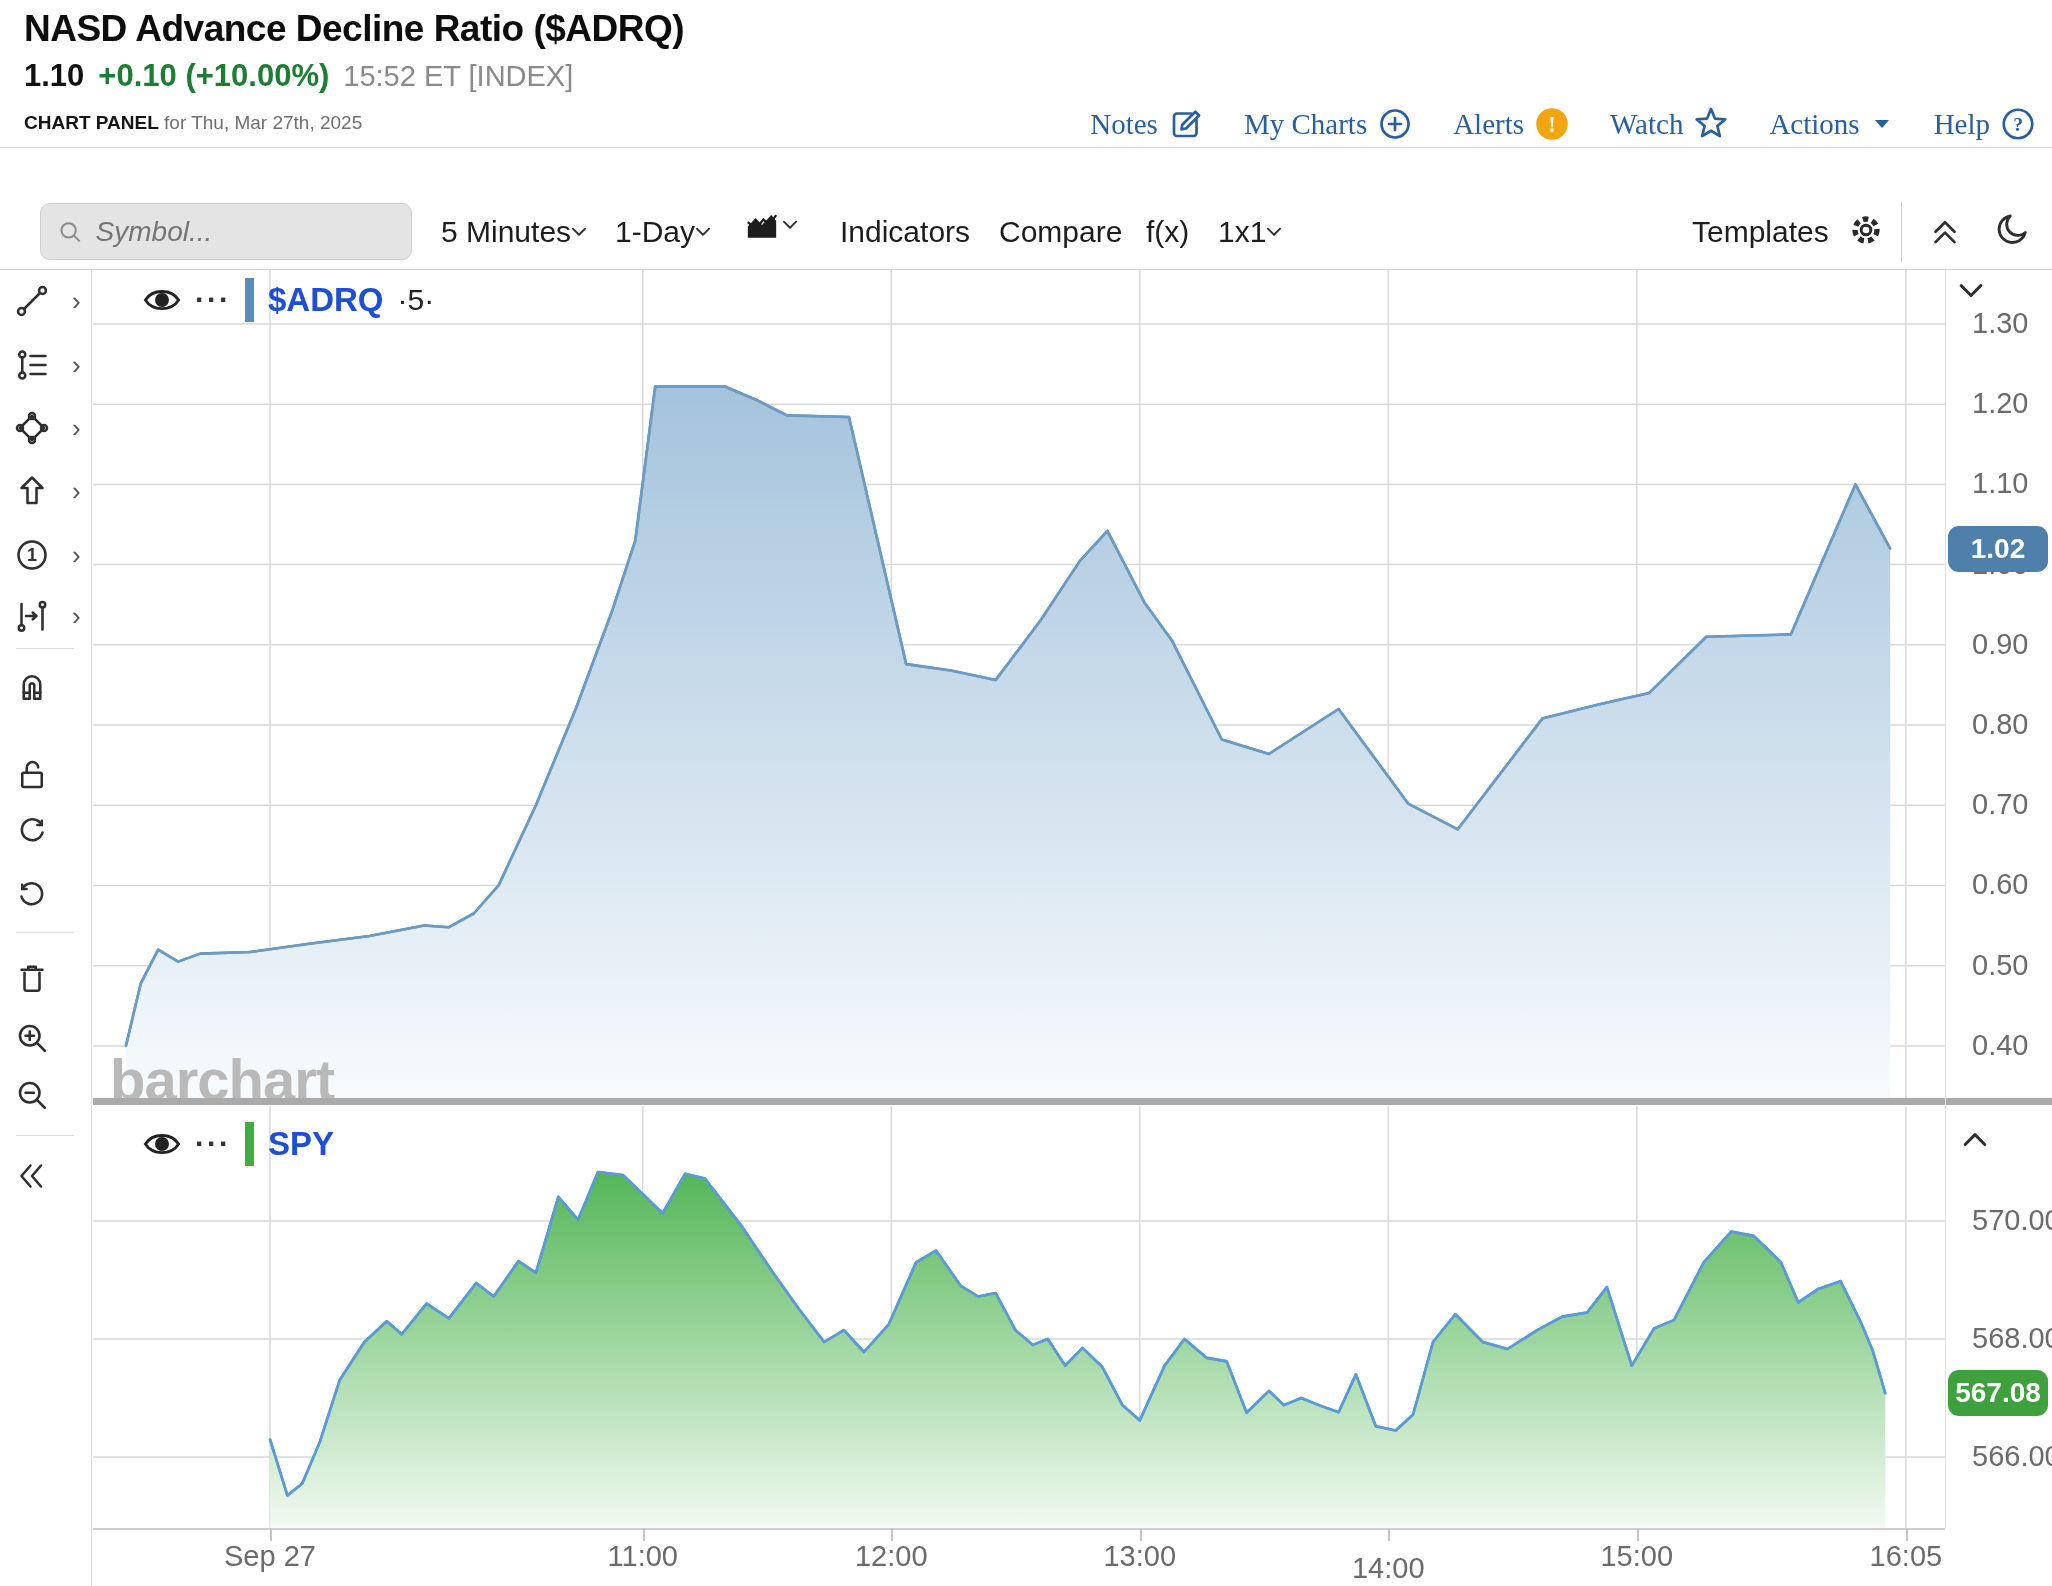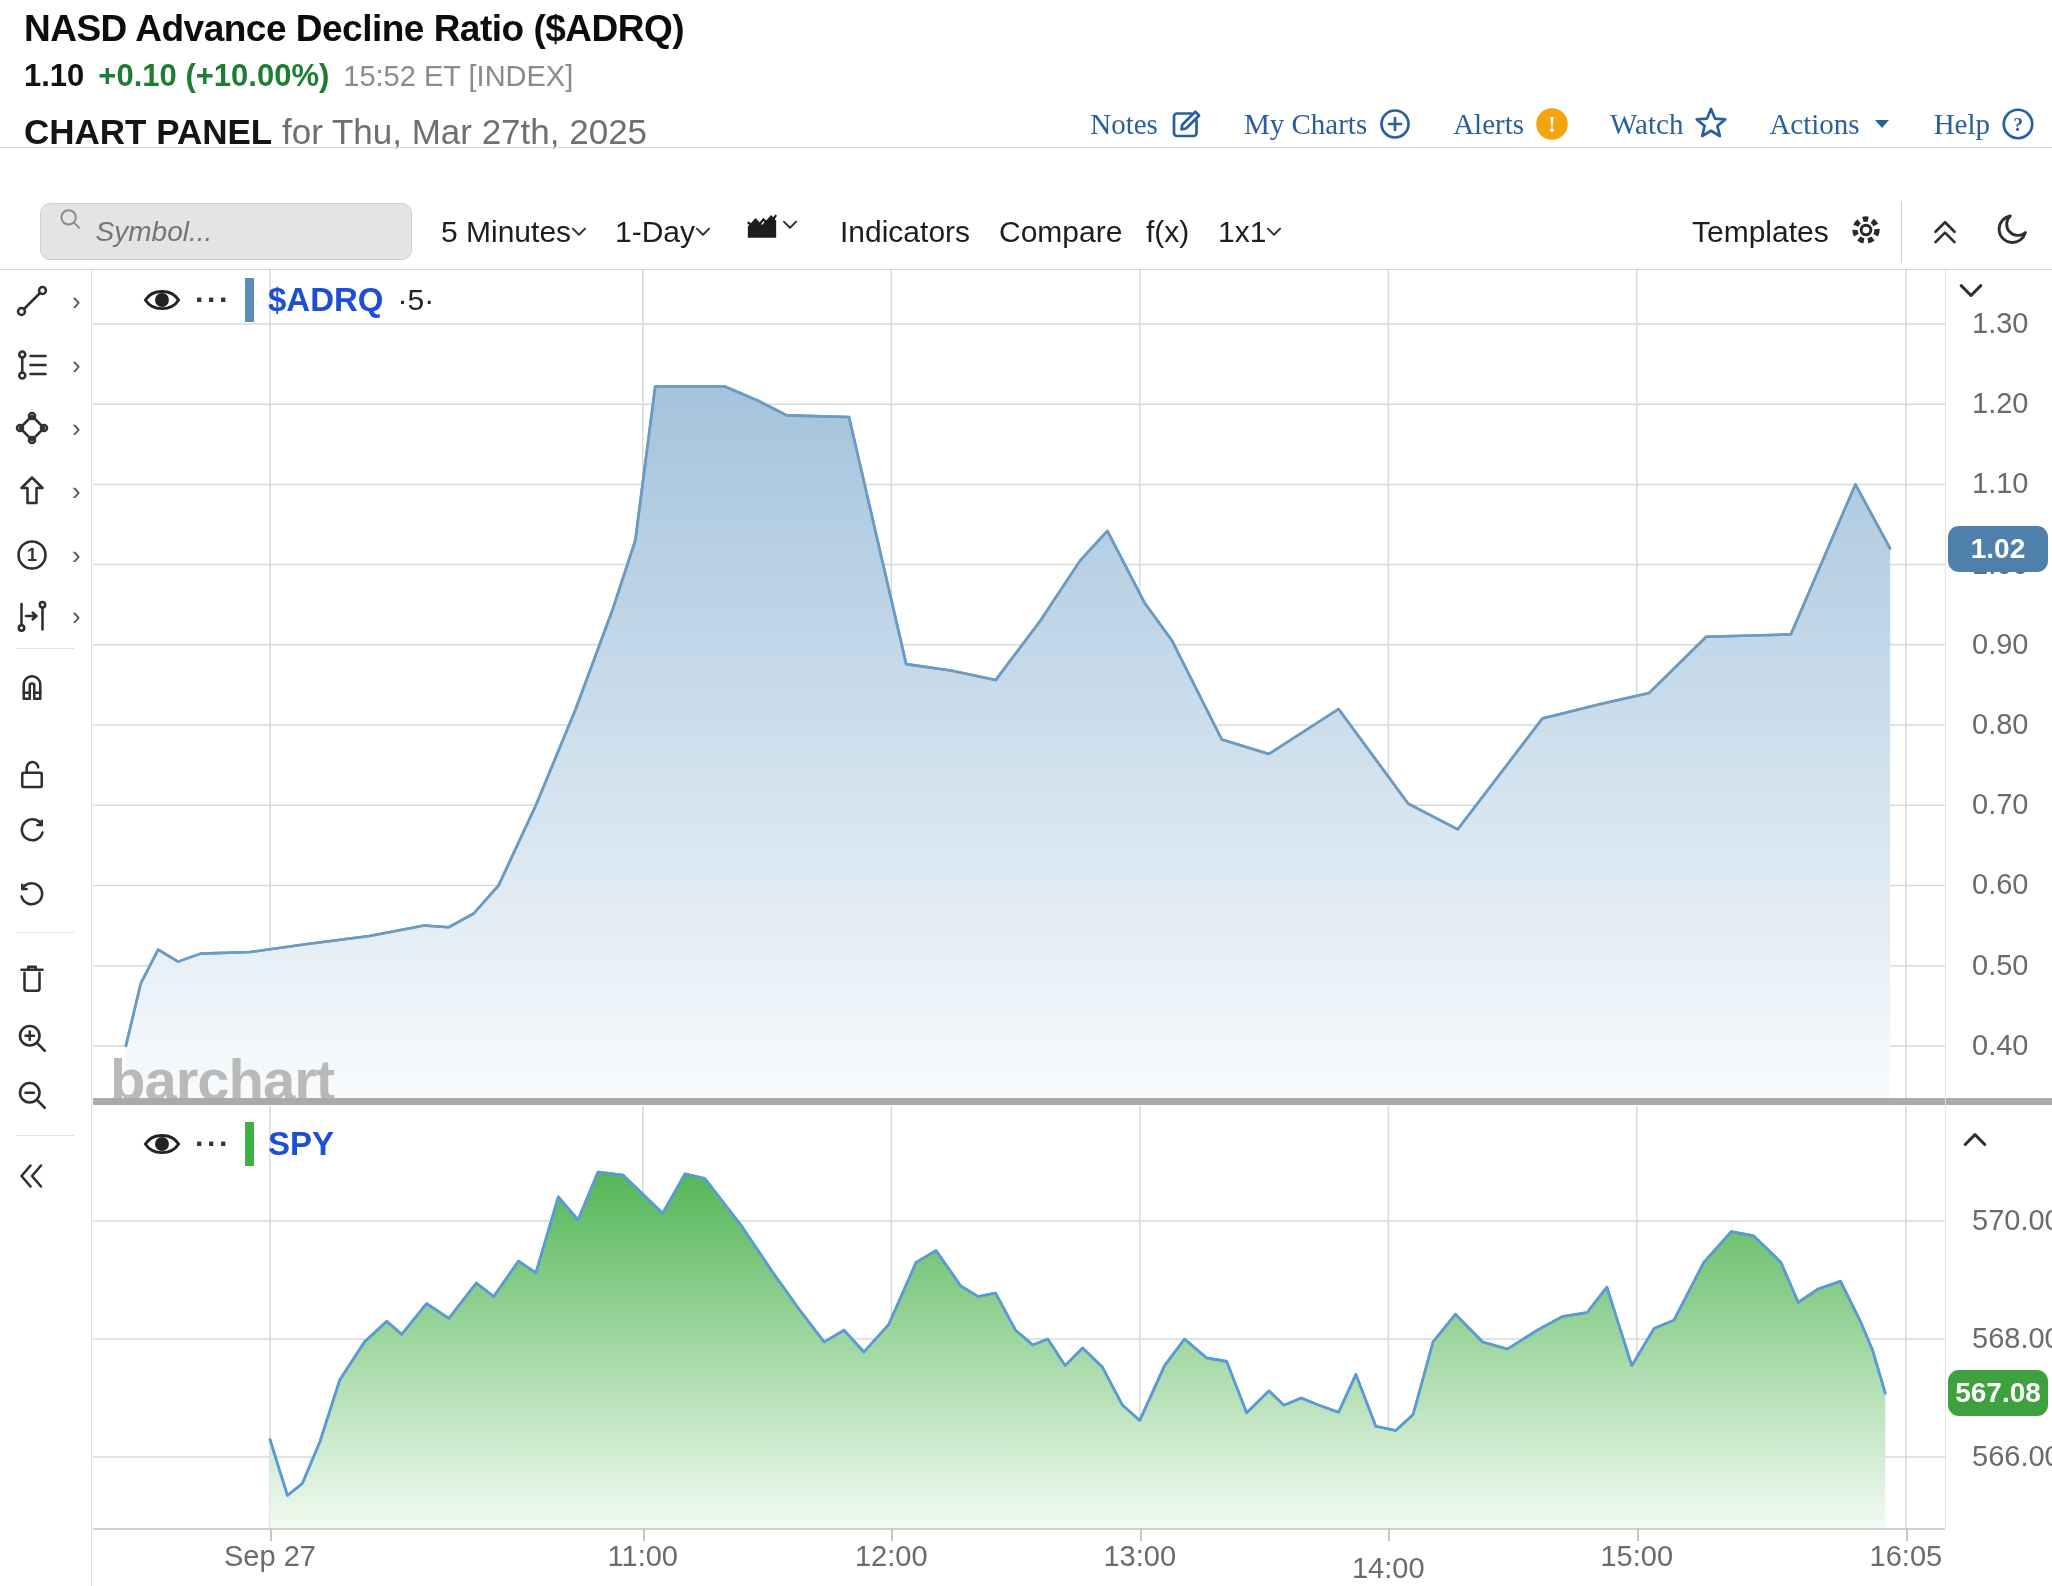--- a/index.html
+++ b/index.html
@@ -8,31 +8,31 @@
   .page { position:relative; width:2052px; height:1586px; background:#fff; overflow:hidden; }
 
   
   .title { position:absolute; left:24px; top:8px; font-size:37px; font-weight:700; color:#0d0d0d; letter-spacing:-0.5px; }
   .quote-row { position:absolute; left:24px; top:58px; font-size:31px; display:flex; gap:14px; align-items:baseline; }
   .quote-last { font-weight:700; color:#111; }
   .quote-change { font-weight:700; color:#1d7d33; }
   .quote-time { color:#8a8a8a; font-size:29px; }
   .fullscreen-btn { position:absolute; right:14px; top:72px; border:2px solid #2b61a7; border-radius:6px;
     color:#2b61a7; font-size:30px; padding:9px 18px; background:#fff; display:flex; align-items:center; gap:12px; cursor:pointer; }
-  .panel-row { position:absolute; left:24px; top:112px; font-size:35px; }
+  .panel-row { position:absolute; left:24px; top:112px; font-size:19px; }
   .panel-label { font-weight:700; color:#151515; }
   .panel-date { color:#6f6f6f; }
   .links-row { position:absolute; right:16px; top:106px; display:flex; gap:40px; align-items:center; }
   .hlink { display:flex; align-items:center; gap:10px; color:#2a5f9e; font-size:29px; cursor:pointer;font-family:Liberation Serif, serif; }
   .hr1 { position:absolute; left:0; top:147px; width:2052px; height:1px; background:#d9d9d9; }
   .hr2 { position:absolute; left:0; top:269px; width:2052px; height:1px; background:#d5d5d5; }
 
   
   .symbol-box { position:absolute; left:40px; top:203px; width:372px; height:57px; background:#e4e4e4;
-    border:1px solid #cfcfcf; border-radius:10px; display:flex; padding:0 16px; gap:12px; }
+    border:1px solid #cfcfcf; border-radius:10px; display:flex; align-items:center; padding:0 16px; gap:12px; }
   .symbol-box input { border:none; outline:none; background:transparent; font-style:italic; font-size:28px;
     color:#777; width:100%; font-family:"Liberation Sans", sans-serif; }
   .tb-item { position:absolute; top:215px; font-size:30px; color:#1d1d1d; display:flex; align-items:center; cursor:pointer; }
   .tb-divider { position:absolute; left:1901px; top:202px; width:1px; height:60px; background:#d0d0d0; }
 
   
   .sidebar { position:absolute; left:0; top:270px; width:92px; height:1316px; border-right:1px solid #dedede; background:#fff; }
   .side-item { position:absolute; left:14px; width:64px; height:40px; display:flex; align-items:center; cursor:pointer; }
   .side-item svg { width:36px; height:36px; }
   .side-chevron { position:absolute; left:58px; font-size:26px; color:#555; }

